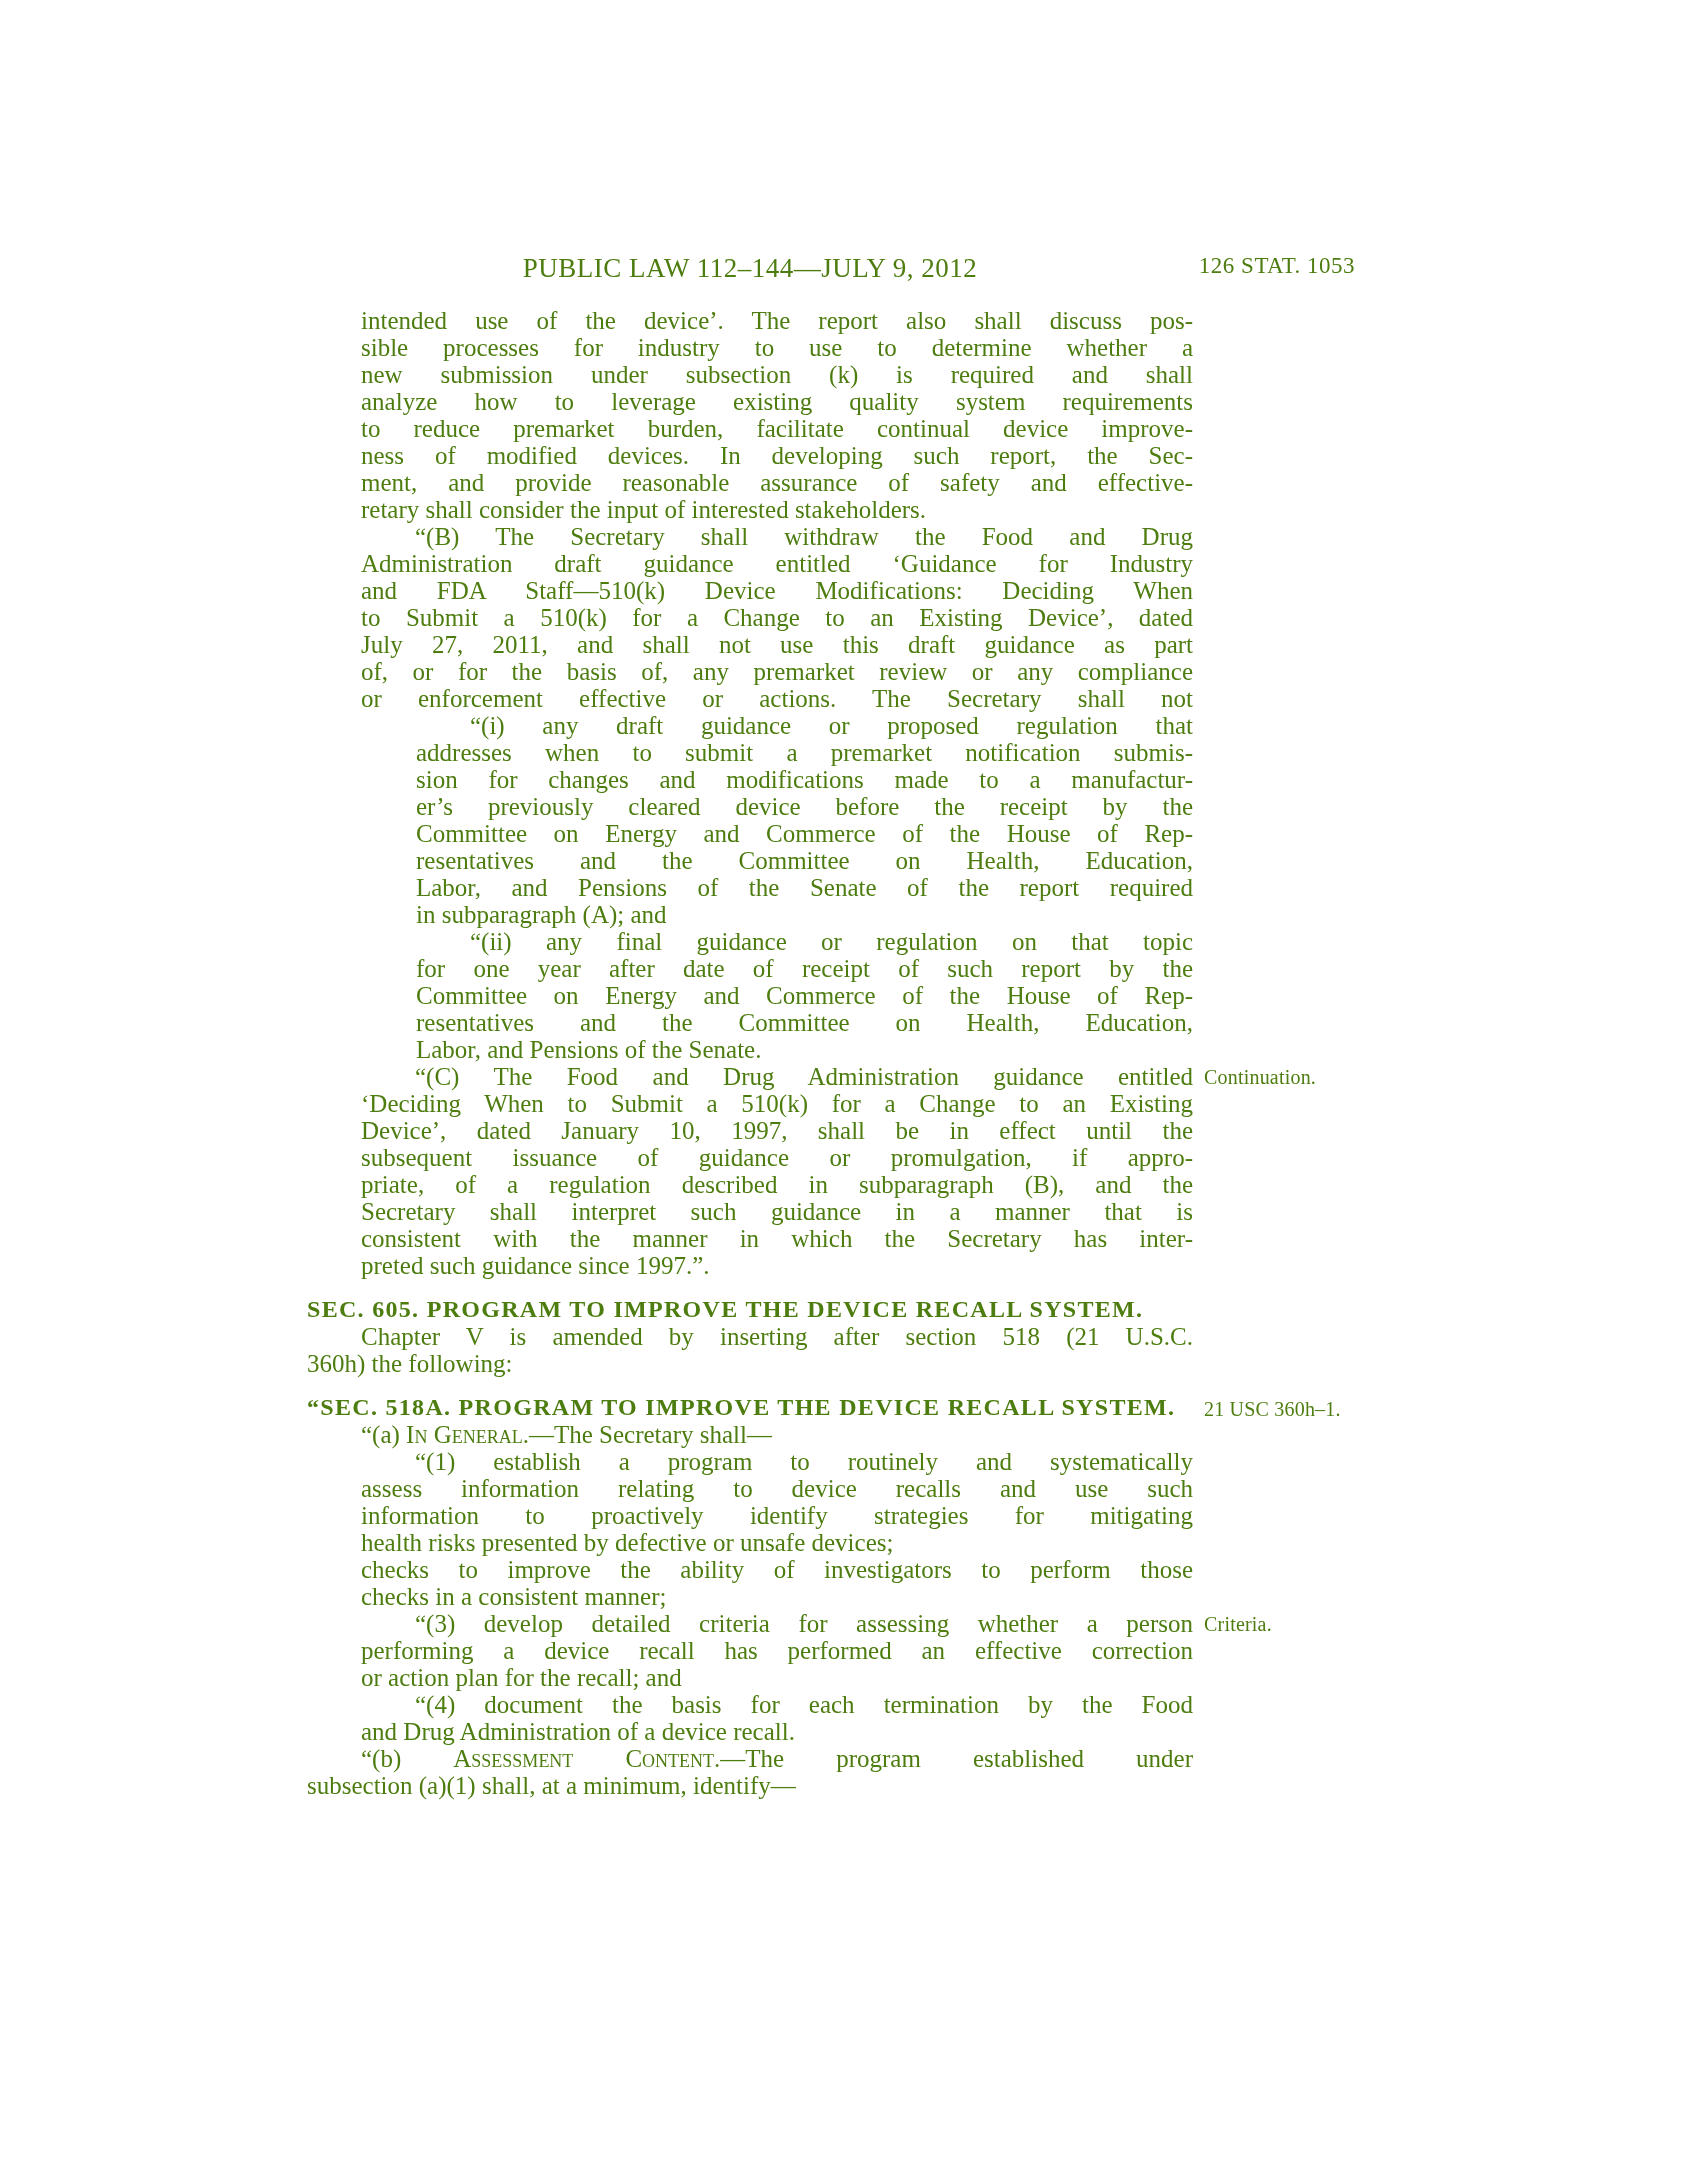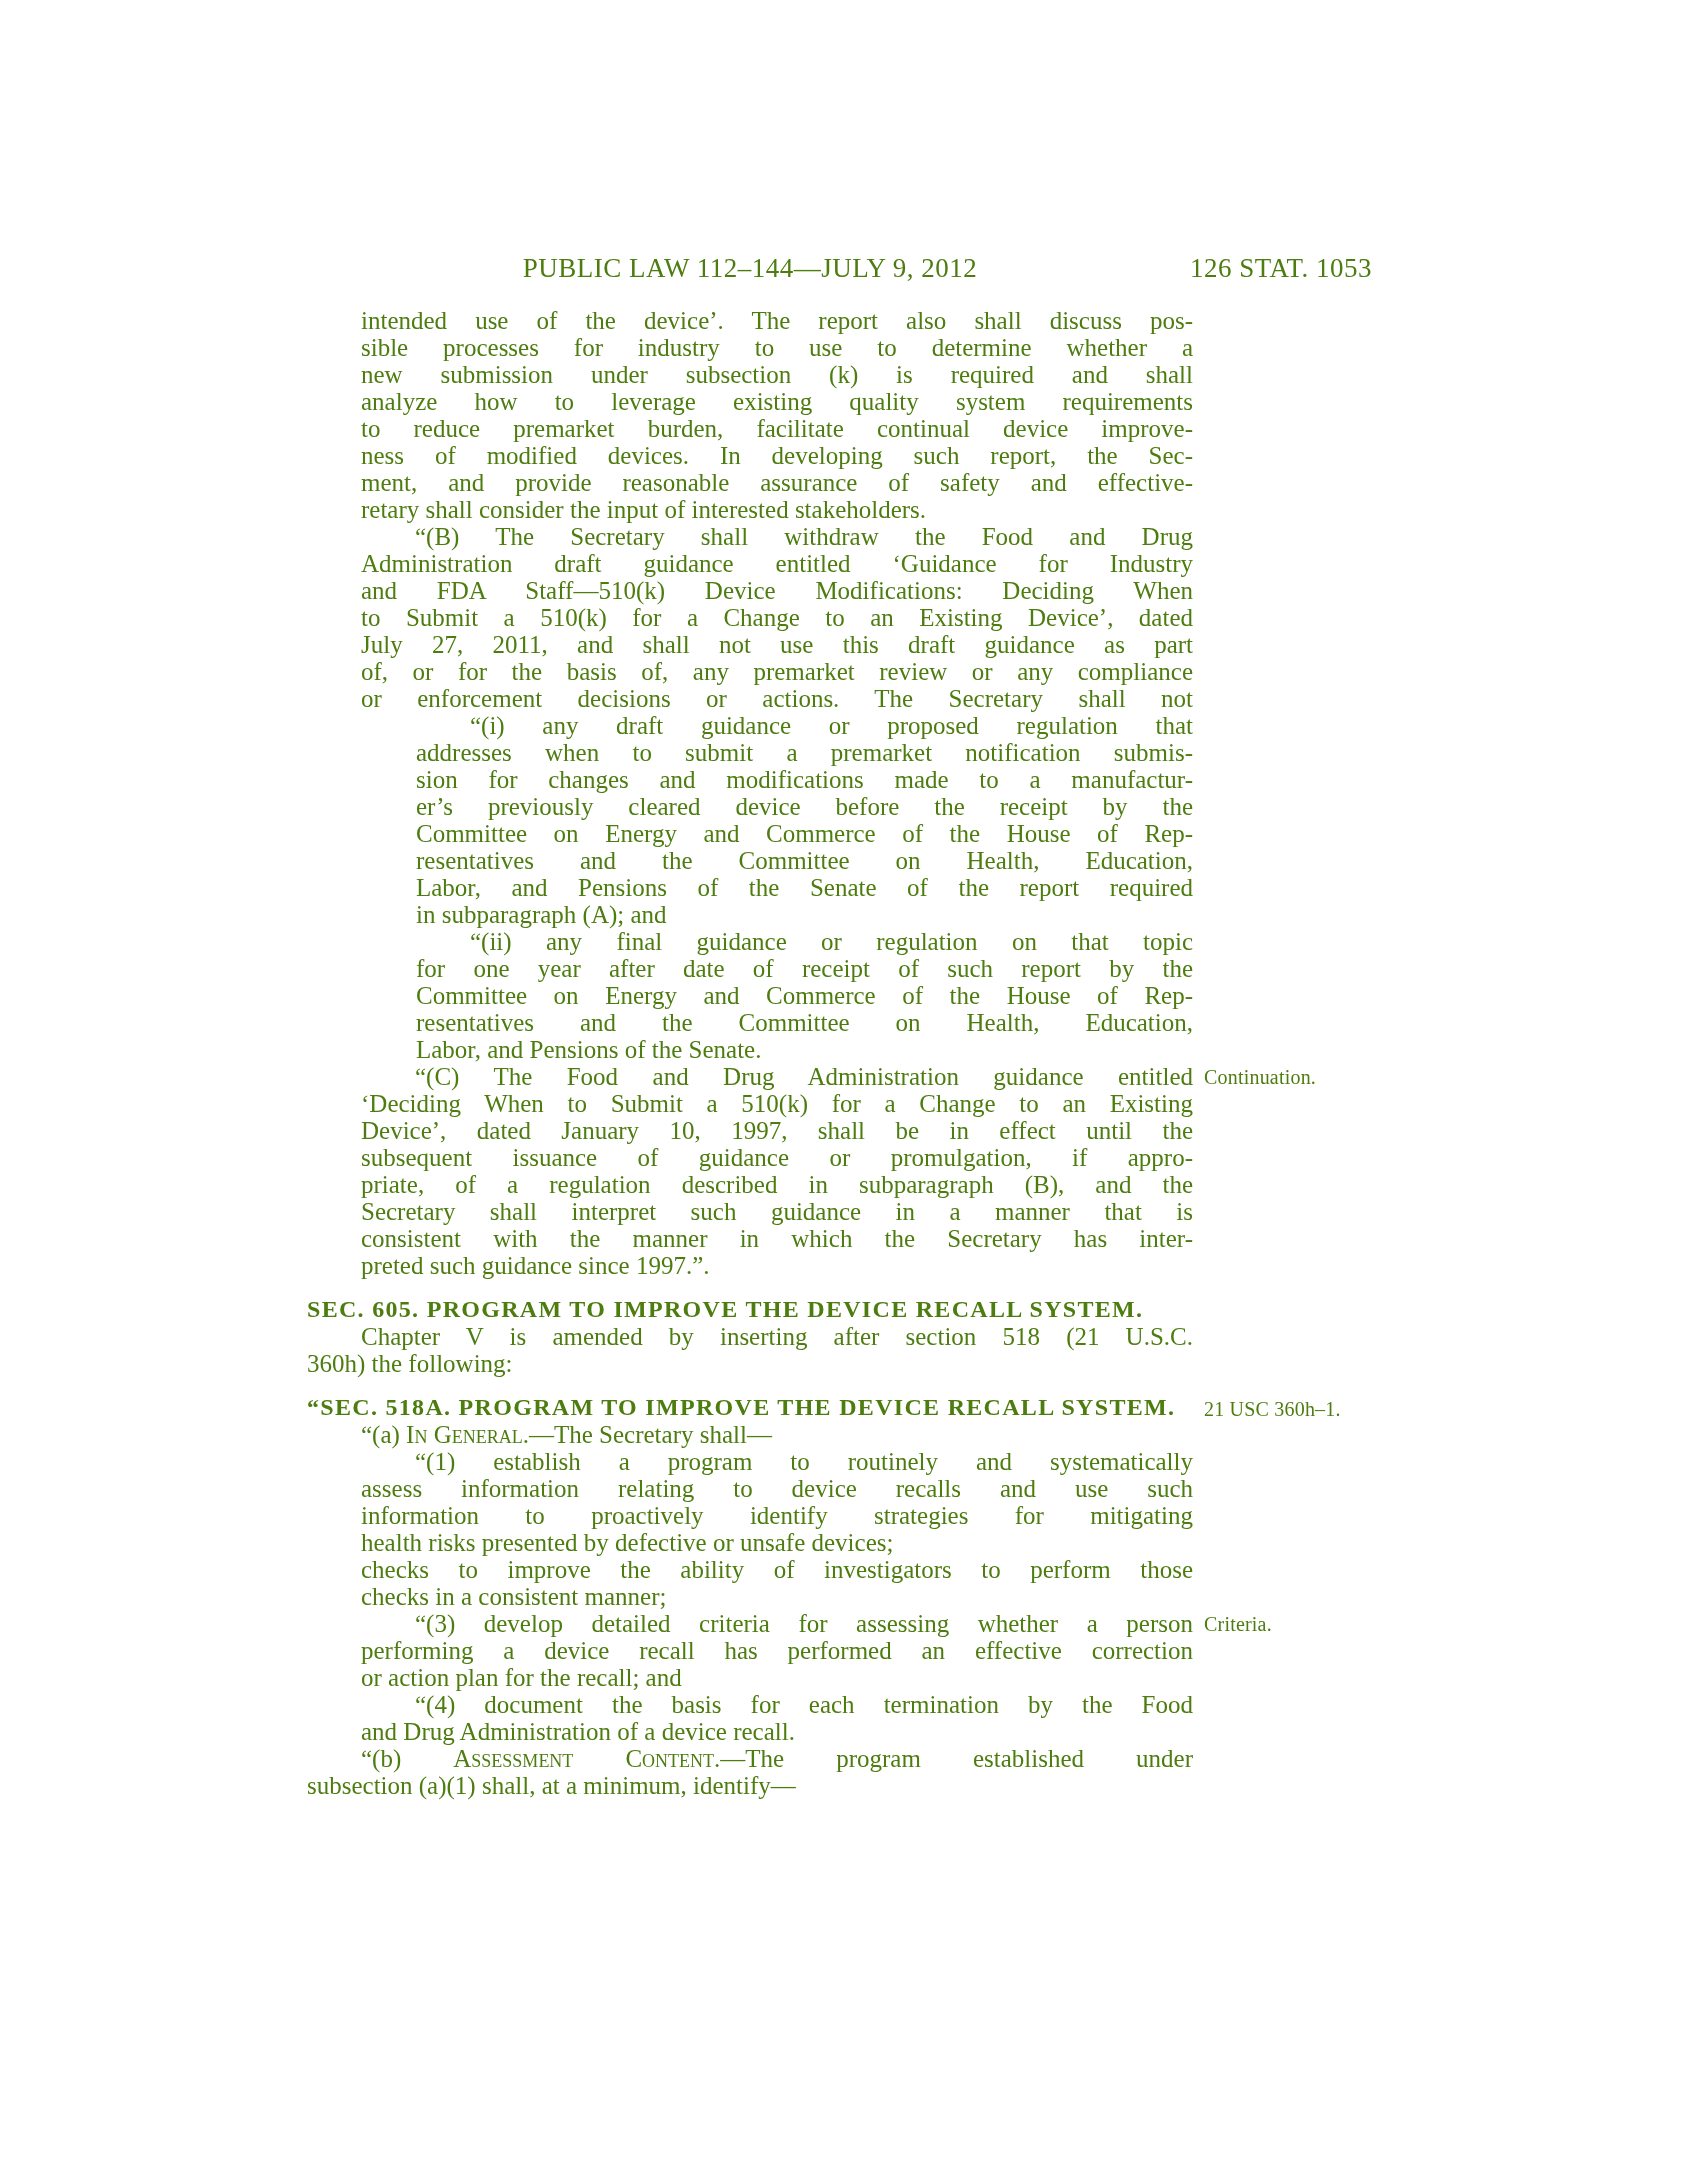--- a/index.html
+++ b/index.html
@@ -18,22 +18,22 @@
     left: 307px;
     width: 886px;
     text-align: center;
     font-size: 27px;
     letter-spacing: 0.5px;
     white-space: nowrap;
   }
   .stat-number {
     position: absolute;
     top: 253px;
-    right: 311px;
-    font-size: 27px;
+    right: 328px;
+    font-size: 23px;
     letter-spacing: 0.5px;
     white-space: nowrap;
     text-align: right;
   }
   .content {
     position: absolute;
     top: 307px;
     left: 307px;
     width: 886px;
     font-size: 25px;
@@ -94,21 +94,21 @@
         <div class="line"><span>ment, and provide reasonable assurance of safety and effective-</span></div>
         <div class="line last"><span>retary shall consider the input of interested stakeholders.</span></div>
       </div>
       <div class="para l1">
         <div class="line fi"><span>“(B) The Secretary shall withdraw the Food and Drug</span></div>
         <div class="line"><span>Administration draft guidance entitled ‘Guidance for Industry</span></div>
         <div class="line"><span>and FDA Staff—510(k) Device Modifications: Deciding When</span></div>
         <div class="line"><span>to Submit a 510(k) for a Change to an Existing Device’, dated</span></div>
         <div class="line"><span>July 27, 2011, and shall not use this draft guidance as part</span></div>
         <div class="line"><span>of, or for the basis of, any premarket review or any compliance</span></div>
-        <div class="line"><span>or enforcement decisions or actions. The Secretary shall not</span></div>
+        <div class="line"><span>or enforcement effective or actions. The Secretary shall not</span></div>
       </div>
       <div class="para l2">
         <div class="line fi"><span>“(i) any draft guidance or proposed regulation that</span></div>
         <div class="line"><span>addresses when to submit a premarket notification submis-</span></div>
         <div class="line"><span>sion for changes and modifications made to a manufactur-</span></div>
         <div class="line"><span>er’s previously cleared device before the receipt by the</span></div>
         <div class="line"><span>Committee on Energy and Commerce of the House of Rep-</span></div>
         <div class="line"><span>resentatives and the Committee on Health, Education,</span></div>
         <div class="line"><span>Labor, and Pensions of the Senate of the report required</span></div>
         <div class="line last"><span>in subparagraph (A); and</span></div>

